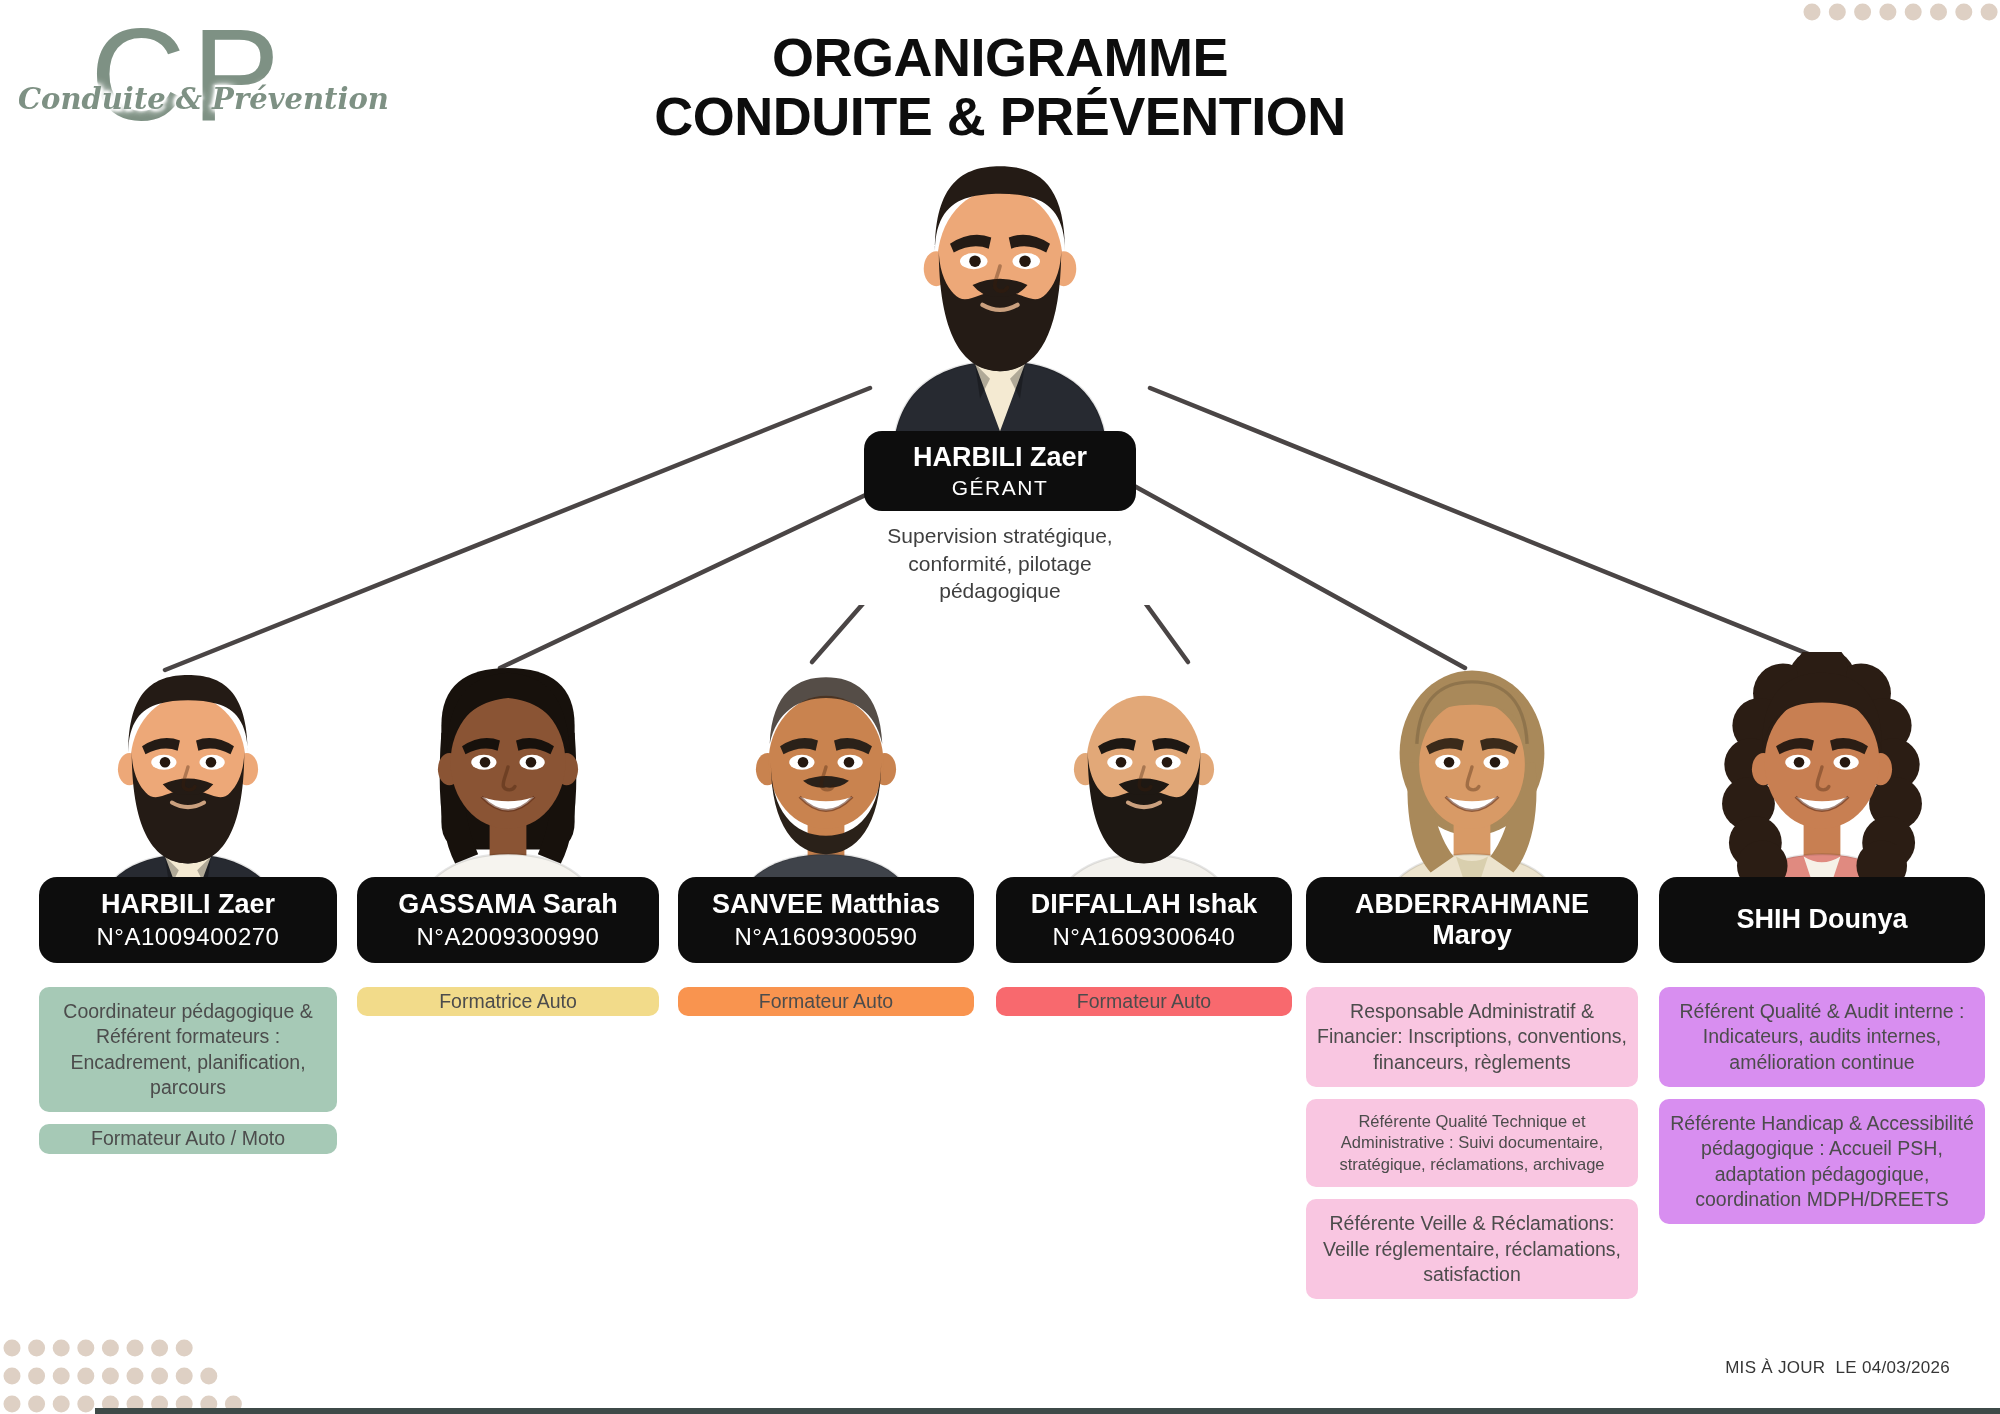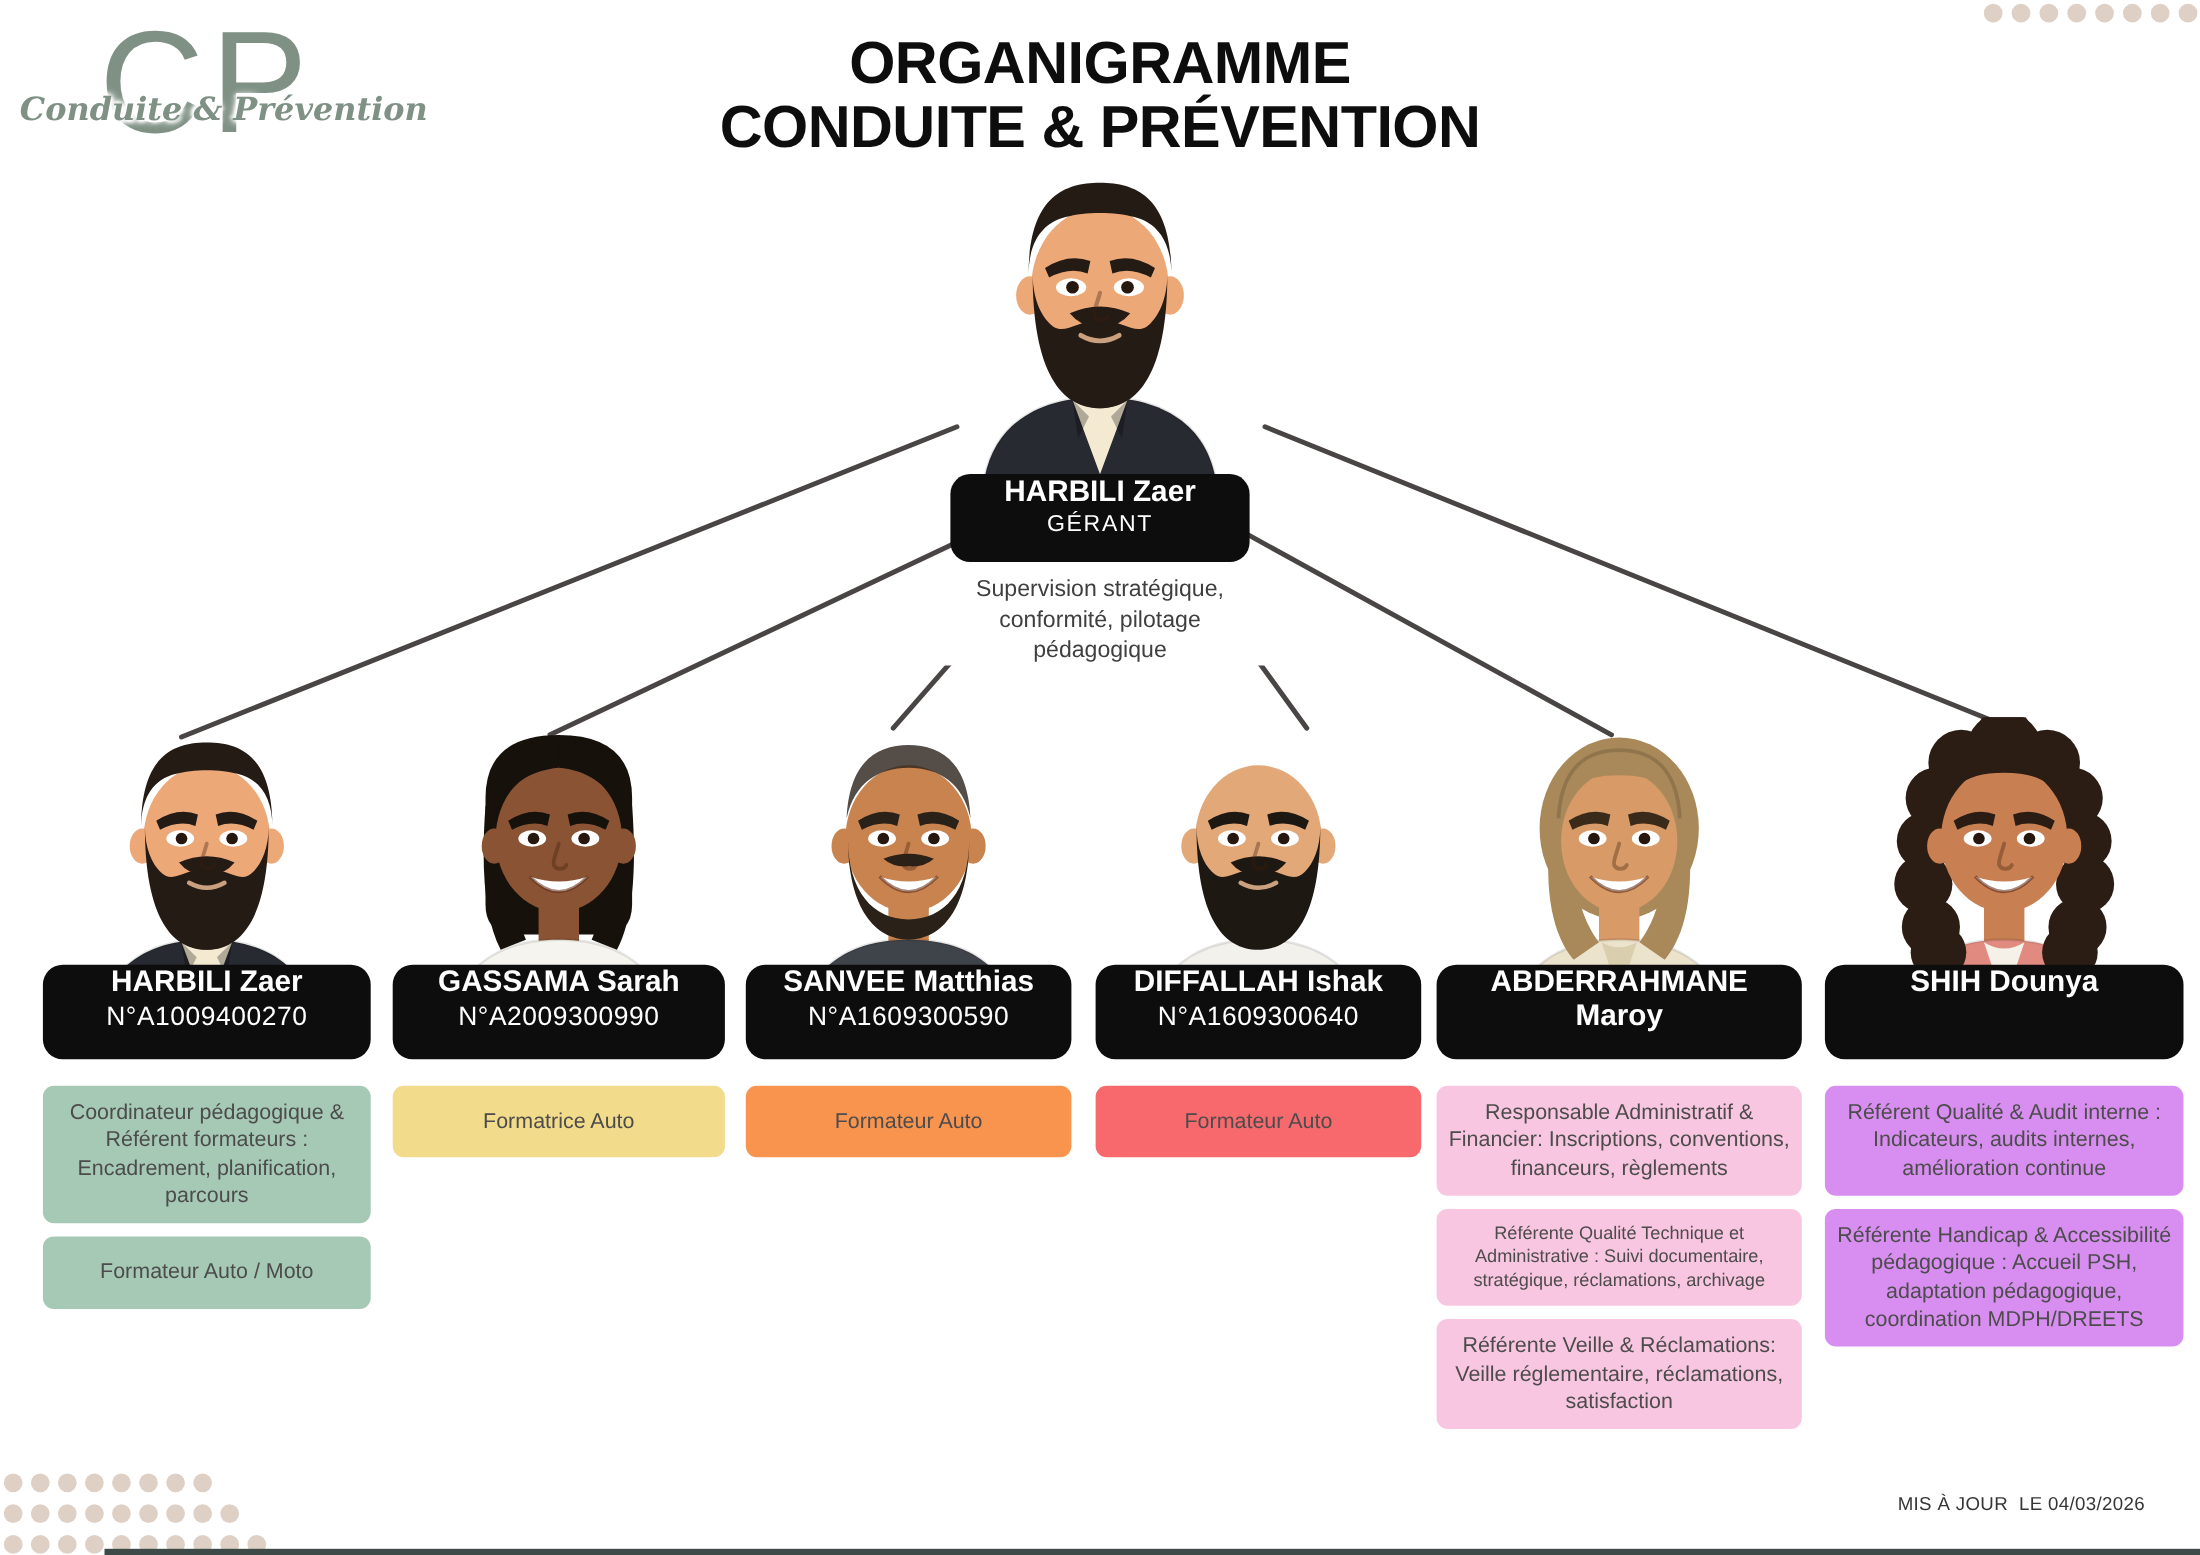--- a/index.html
+++ b/index.html
@@ -28,21 +28,21 @@
   }
   
   svg.overlay{position:absolute;left:0;top:0;width:2000px;height:1414px;pointer-events:none;}
   .bottom-bar{position:absolute;left:95px;right:0;bottom:0;height:6px;background:#3e4a48;}
   
   .hero{position:absolute;left:0;top:0;width:2000px;height:0;}
   .hero .avatar{position:absolute;left:875px;top:141px;width:250px;height:294px;z-index:2;}
   .hero .avatar svg{width:100%;height:100%;}
   .badge{
     background:#0d0d0d;border-radius:18px;color:#fff;text-align:center;
-    display:flex;flex-direction:column;align-items:center;
+    display:flex;flex-direction:column;justify-content:center;align-items:center;
     box-sizing:border-box;
   }
   .hero .badge{position:absolute;left:864px;top:431px;width:272px;height:80px;z-index:3;}
   .badge .name{font-size:27px;font-weight:700;line-height:1.15;}
   .badge .sub{font-size:21px;font-weight:400;letter-spacing:1.5px;margin-top:3px;}
   .hero .desc{
     position:absolute;left:850px;top:522px;width:300px;z-index:3;text-align:center;
     font-size:21px;line-height:1.32;color:#3f3f3f;background:#fff;
   }
   
@@ -50,21 +50,21 @@
   .person-col .avatar{position:absolute;top:12px;left:50%;transform:translateX(-50%);width:230px;height:270px;}
   .person-col .avatar svg{width:100%;height:100%;}
   .person-col .badge{position:absolute;top:237px;left:0;right:0;height:86px;z-index:3;}
   .badge .number{font-size:24px;font-weight:400;letter-spacing:0.5px;margin-top:3px;}
   .roles{position:absolute;top:347px;left:0;right:0;display:flex;flex-direction:column;gap:12px;z-index:3;}
   .role-box{
     border-radius:10px;padding:12px 4px;box-sizing:border-box;text-align:center;
     font-size:19.5px;line-height:1.3;color:#4c4c4c;
   }
   .role-box.small{font-size:16.5px;}
-  .role-box.single{padding:20px 8px;}
+  .role-box.single{padding:2px 8px;}
   
   .updated{
     position:absolute;right:50px;top:1358px;font-size:17px;color:#363636;
     letter-spacing:0.3px;white-space:pre;
   }
 </style>
 </head>
 <body>
 
 <div class="canvas">

